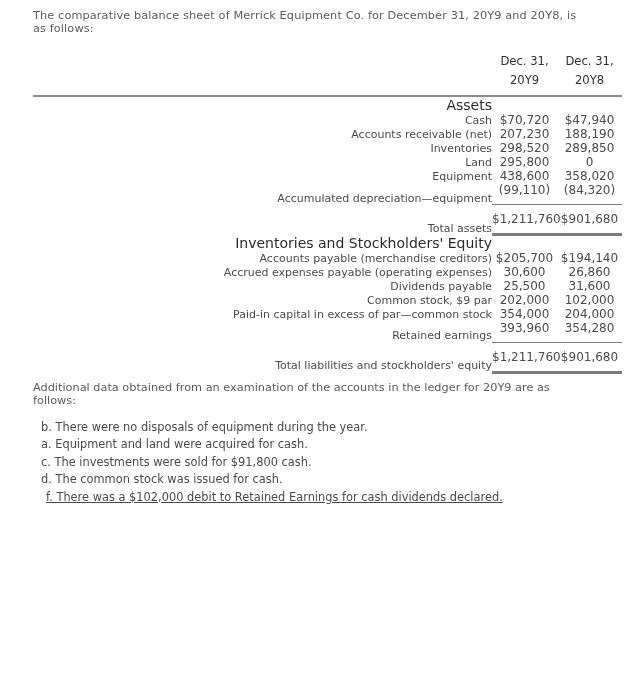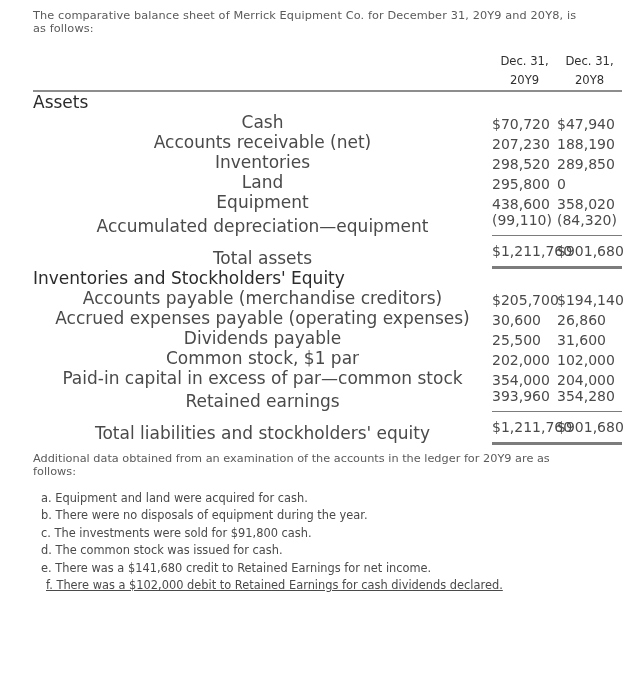--- a/index.html
+++ b/index.html
@@ -47,53 +47,53 @@
   
   .colhead {
     font-weight: bold;
     color: #2f2f2f;
     font-size: 11.6px;
     text-align: center;
     padding-bottom: 1px;
     padding-right: 2px;
     line-height: 19px;
   }
-  .hdr-row2 .colhead { }
+  .hdr-row2 .colhead { padding-bottom: 5px; }
 
   
   .rule-row td {
     border-bottom: 2px solid #8d8d8d;
     height: 0;
     line-height: 0;
     font-size: 0;
   }
 
   
   .sect td {
-    text-align: left;
+    text-align: right;
     font-weight: bold;
     color: #2b2b2b;
-    font-size: 17px;
+    font-size: 14px;
     padding-top: 11px;
     padding-bottom: 10px;
   }
   .sect-liab td { padding-top: 26px; padding-bottom: 9px; }
 
   
   .row td { padding-top: 6px; padding-bottom: 6px; }
   .label {
+    text-align: right;
+    color: #4a4a4a;
+    font-size: 11px;
+    padding-left: 1px;
+  }
+  .val {
     text-align: center;
     color: #4a4a4a;
-    font-size: 17px;
-    padding-left: 1px;
-  }
-  .val {
-    text-align: left;
-    color: #4a4a4a;
-    font-size: 14px;
+    font-size: 12px;
     padding-right: 2px;
     white-space: nowrap;
   }
 
   
   .row.preTotal .val {
     border-bottom: 1.6px solid #7c7c7c;
     padding-bottom: 7px;
     margin-top: 33px;
   }
@@ -207,21 +207,21 @@
         <td class="label">Accrued expenses payable (operating expenses)</td>
         <td class="val">30,600</td>
         <td class="val">26,860</td>
       </tr>
       <tr class="row">
         <td class="label">Dividends payable</td>
         <td class="val">25,500</td>
         <td class="val">31,600</td>
       </tr>
       <tr class="row">
-        <td class="label">Common stock, $1 par</td>
+        <td class="label">Common stock, $9 par</td>
         <td class="val">202,000</td>
         <td class="val">102,000</td>
       </tr>
       <tr class="row">
         <td class="label">Paid-in capital in excess of par—common stock</td>
         <td class="val">354,000</td>
         <td class="val">204,000</td>
       </tr>
       <tr class="row preTotal">
         <td class="label">Retained earnings</td>
@@ -233,21 +233,20 @@
         <td class="label">Total liabilities and stockholders' equity</td>
         <td class="val">$1,211,760</td>
         <td class="val">$901,680</td>
       </tr>
     </tbody>
   </table>
 
   <div class="additional">Additional data obtained from an examination of the accounts in the ledger for 20Y9 are as follows:</div>
 
   <div class="notes">
+    <div class="note">b. There were no disposals of equipment during the year.</div>
     <div class="note">a. Equipment and land were acquired for cash.</div>
-    <div class="note">b. There were no disposals of equipment during the year.</div>
     <div class="note">c. The investments were sold for $91,800 cash.</div>
     <div class="note">d. The common stock was issued for cash.</div>
-    <div class="note">e. There was a $141,680 credit to Retained Earnings for net income.</div>
     <div class="note indent">f. There was a $102,000 debit to Retained Earnings for cash dividends declared.</div>
   </div>
 
 </div>
 
 </body></html>

